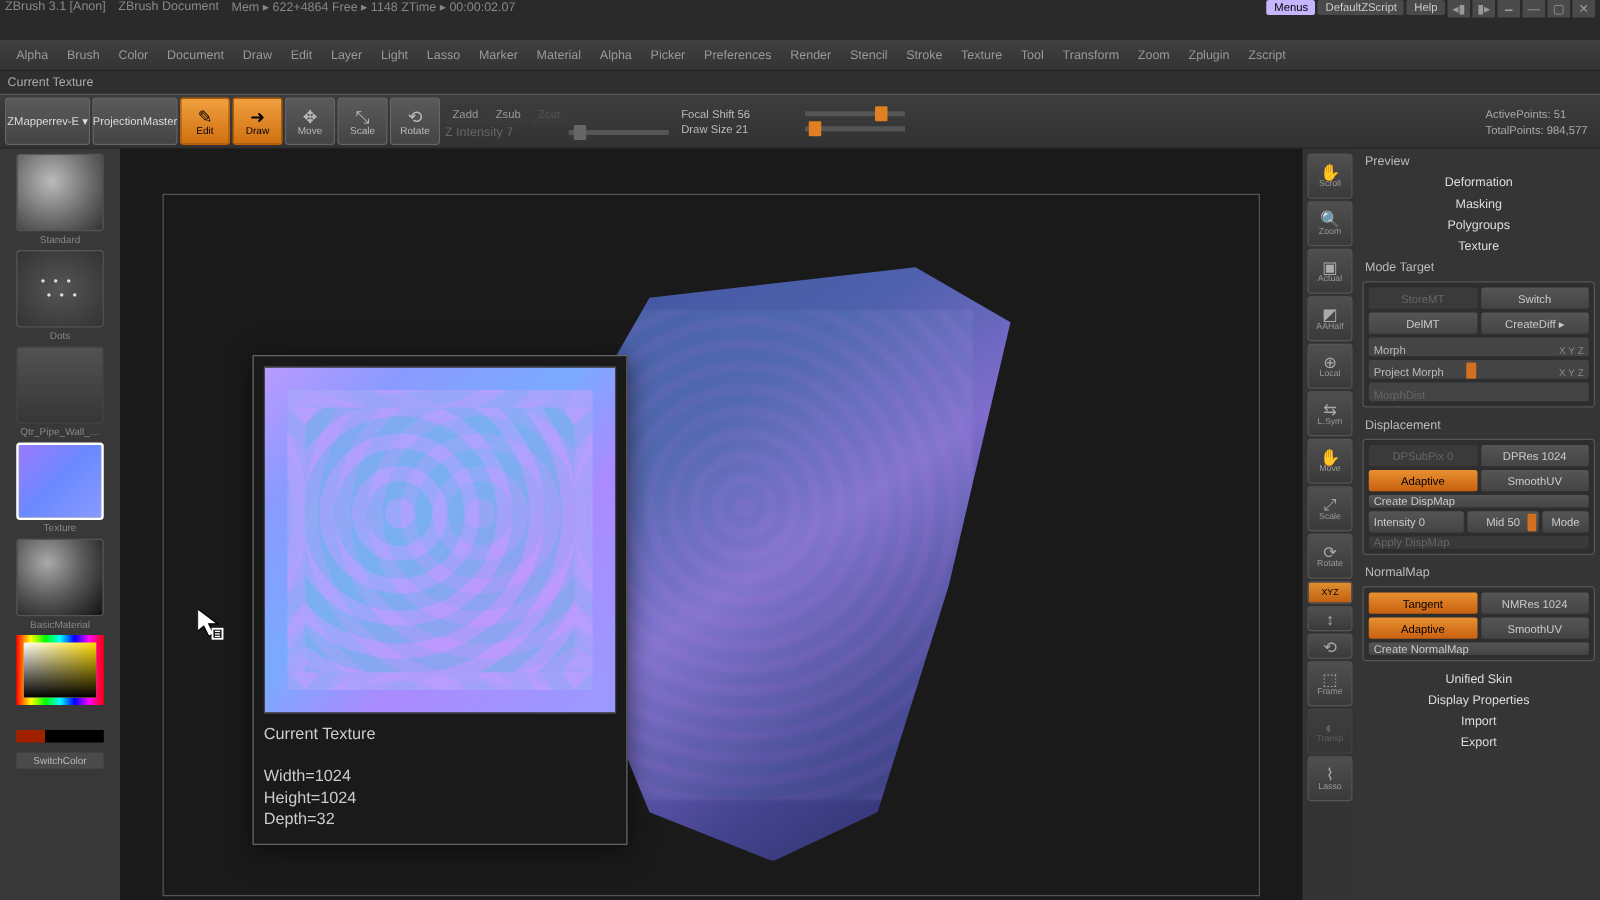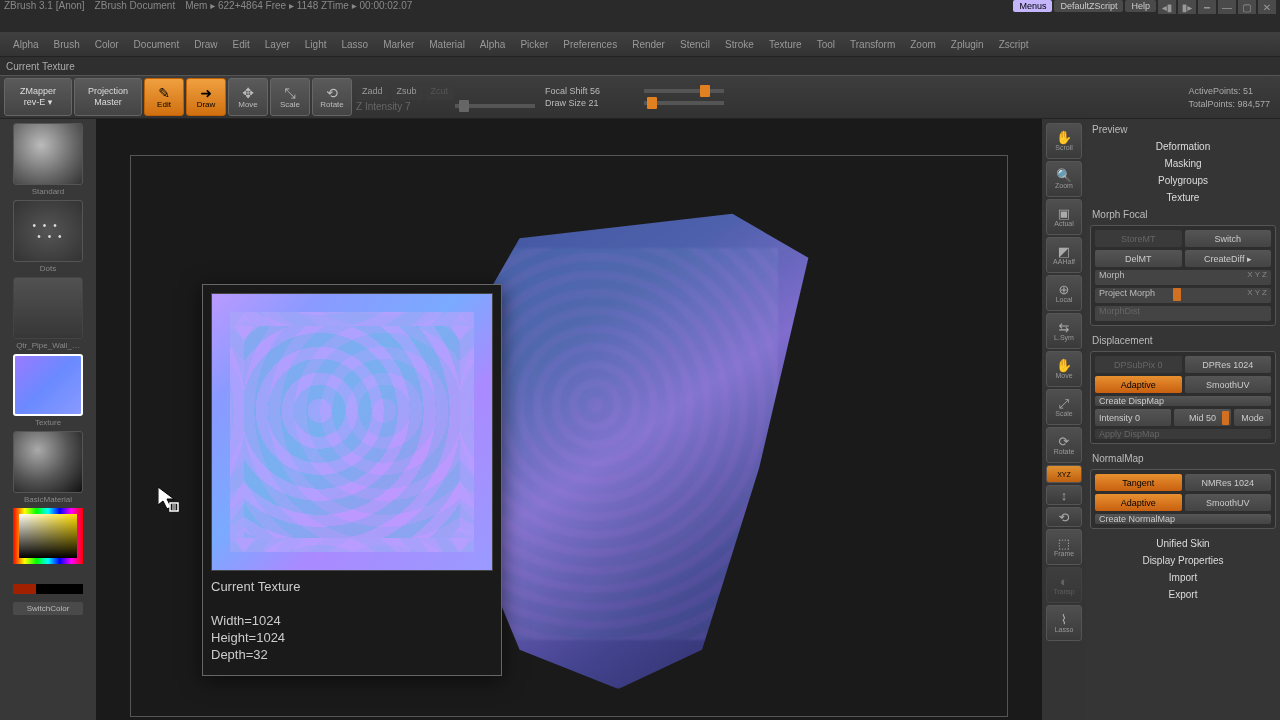--- a/index.html
+++ b/index.html
@@ -15,21 +15,21 @@
 
 
 .menubar { height: 22px; background: linear-gradient(#404040,#333); display: flex; align-items: center; padding: 12px 6px; gap: 1px; border-bottom: 1px solid #222; }
 .menubar span { color: #999; font-size: 10px; padding: 2px 7px; cursor: pointer; }
 
 
 .statusline { height: 18px; background: #2f2f2f; padding: 0 6px; font-size: 10px; color: #aaa; display: flex; align-items: center; }
 
 
 .toolbar { height: 44px; background: linear-gradient(#3d3d3d,#323232); border-top: 1px solid #555; border-bottom: 1px solid #222; display: flex; align-items: center; padding: 2px 4px; gap: 2px; }
-.tool-btn-lg { width: 68px; height: 38px; background: linear-gradient(#5a5a5a,#444); border: 1px solid #666; border-radius: 3px; display: flex; flex-direction: column; align-items: center; justify-content: center; font-size: 9px; color: #ddd; cursor: pointer; line-height: 1.2; }
+.tool-btn-lg { width: 68px; height: 38px; background: linear-gradient(#5a5a5a,#444); border: 1px solid #666; border-radius: 3px; display: flex; align-items: center; justify-content: center; font-size: 9px; color: #ddd; cursor: pointer; line-height: 1.2; }
 .tool-btn-sq { width: 40px; height: 38px; background: linear-gradient(#5a5a5a,#444); border: 1px solid #666; border-radius: 3px; display: flex; flex-direction: column; align-items: center; justify-content: center; font-size: 8px; color: #bbb; cursor: pointer; }
 .tool-btn-sq.on { background: linear-gradient(#f0a040,#d07010); color: #000; border-color: #c06000; }
 .tool-btn-sq .ico { font-size: 14px; line-height: 1; }
 .mode-grp { display: flex; flex-direction: column; gap: 1px; margin-left: 2px; }
 .mode-btn { height: 17px; padding: 0 6px; background: #3a3a3a; color: #999; font-size: 9px; display: flex; align-items: center; border-radius: 2px; cursor: pointer; }
 .mode-btn.on { background: #e08020; color: #000; }
 .mode-btn.dim { color: #555; }
 .slider-grp { display: flex; flex-direction: column; gap: 2px; margin-left: 8px; font-size: 9px; }
 .slider-row { display: flex; align-items: center; gap: 4px; }
 .slider-row .lab { color: #bbb; min-width: 95px; }
@@ -72,21 +72,21 @@
 
 
 .right-side { width: 194px; background: #353535; padding: 2px 4px; overflow: hidden; font-size: 10px; }
 .sec-hdr { padding: 3px 2px; color: #bbb; cursor: pointer; font-size: 10px; }
 .sec-hdr.bold { color: #ddd; text-align: center; }
 .panel { background: #2e2e2e; border: 1px solid #555; border-radius: 3px; padding: 4px; margin: 2px 0 6px; display: flex; flex-direction: column; gap: 3px; }
 .prow { display: flex; gap: 3px; }
 .pbtn { flex: 1; height: 17px; background: linear-gradient(#555,#444); color: #ccc; font-size: 9px; display: flex; align-items: center; justify-content: center; border-radius: 2px; cursor: pointer; padding: 0 4px; white-space: nowrap; }
 .pbtn.on { background: linear-gradient(#e89030,#c86010); color: #000; }
 .pbtn.dim { color: #666; background: #3a3a3a; text-align: right; }
-.pslider { height: 15px; background: #444; display: flex; align-items: flex-start; padding: 0 4px; font-size: 9px; color: #bbb; position: relative; border-radius: 2px; }
+.pslider { height: 15px; background: #444; display: flex; align-items: flex-end; padding: 0 4px; font-size: 9px; color: #bbb; position: relative; border-radius: 2px; }
 .pslider .kn { position: absolute; width: 8px; height: 13px; background: #d07020; border-radius: 1px; }
 .pslider.dim { color: #666; }
 .tiny { font-size: 8px; color: #888; margin-left: auto; }
 
 
 .tooltip-pop { position: absolute; left: 106px; top: 165px; width: 300px; background: #1a1a1a; border: 1px solid #666; z-index: 50; padding: 8px 8px 12px; box-shadow: 0 4px 20px rgba(0,0,0,0.6); }
 .tooltip-pop .preview { width: 282px; height: 278px; background: linear-gradient(135deg, #ba9aff 0%, #8a9aff 20%, #7aaaff 45%, #aa8aff 65%, #9a9aff 100%); position: relative; border: 1px solid #444; }
 .tooltip-pop .preview::before { content:''; position:absolute; inset:18px; border: 14px solid rgba(180,160,255,0.5); background: repeating-radial-gradient(circle at 35% 40%, rgba(200,160,255,0.4) 0 12px, rgba(120,180,230,0.35) 12px 26px), repeating-radial-gradient(circle at 65% 40%, rgba(200,160,255,0.4) 0 12px, rgba(120,180,230,0.35) 12px 26px); }
 .tooltip-pop .tt-text { margin-top: 8px; font-family: 'Courier New', monospace; font-size: 13px; color: #ccc; line-height: 1.3; }
 .cursor { position: absolute; left: 62px; top: 368px; z-index: 60; pointer-events: none; }
@@ -318,21 +318,21 @@
       </div>
   </div>
 
   <div class="right-side">
     <div class="sec-hdr">Preview</div>
     <div class="sec-hdr bold">Deformation</div>
     <div class="sec-hdr bold">Masking</div>
     <div class="sec-hdr bold">Polygroups</div>
     <div class="sec-hdr bold">Texture</div>
 
-    <div class="sec-hdr">Morph Focal</div>
+    <div class="sec-hdr">Mode Target</div>
     <div class="panel">
       <div class="prow">
         <div class="pbtn dim">StoreMT</div>
         <div class="pbtn">Switch</div>
       </div>
       <div class="prow">
         <div class="pbtn">DelMT</div>
         <div class="pbtn">CreateDiff ▸</div>
       </div>
       <div class="pslider">

